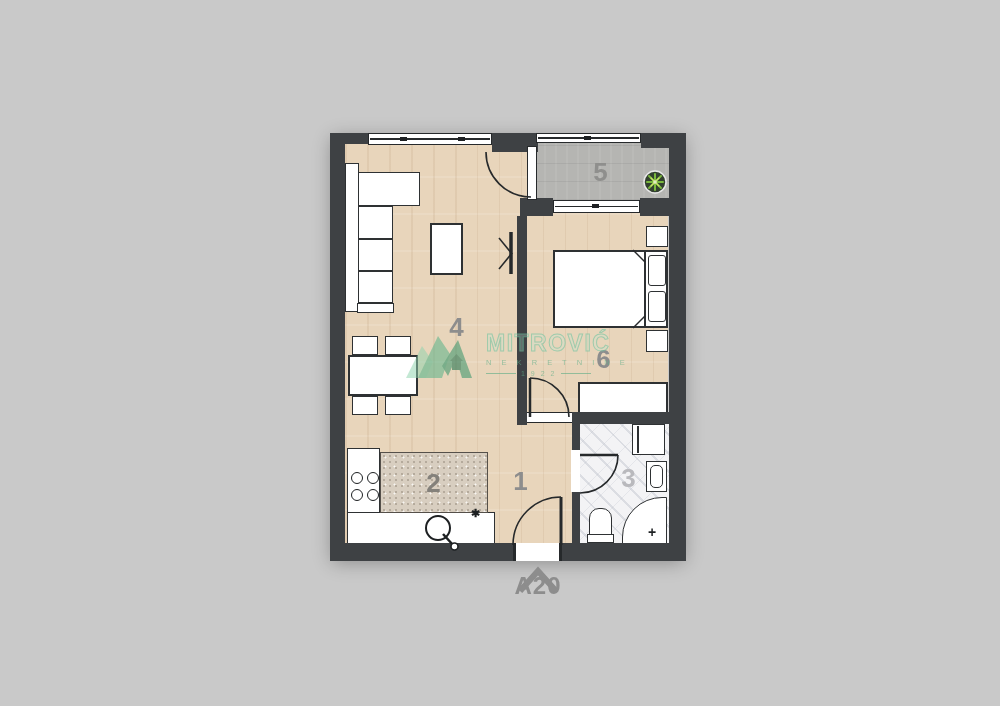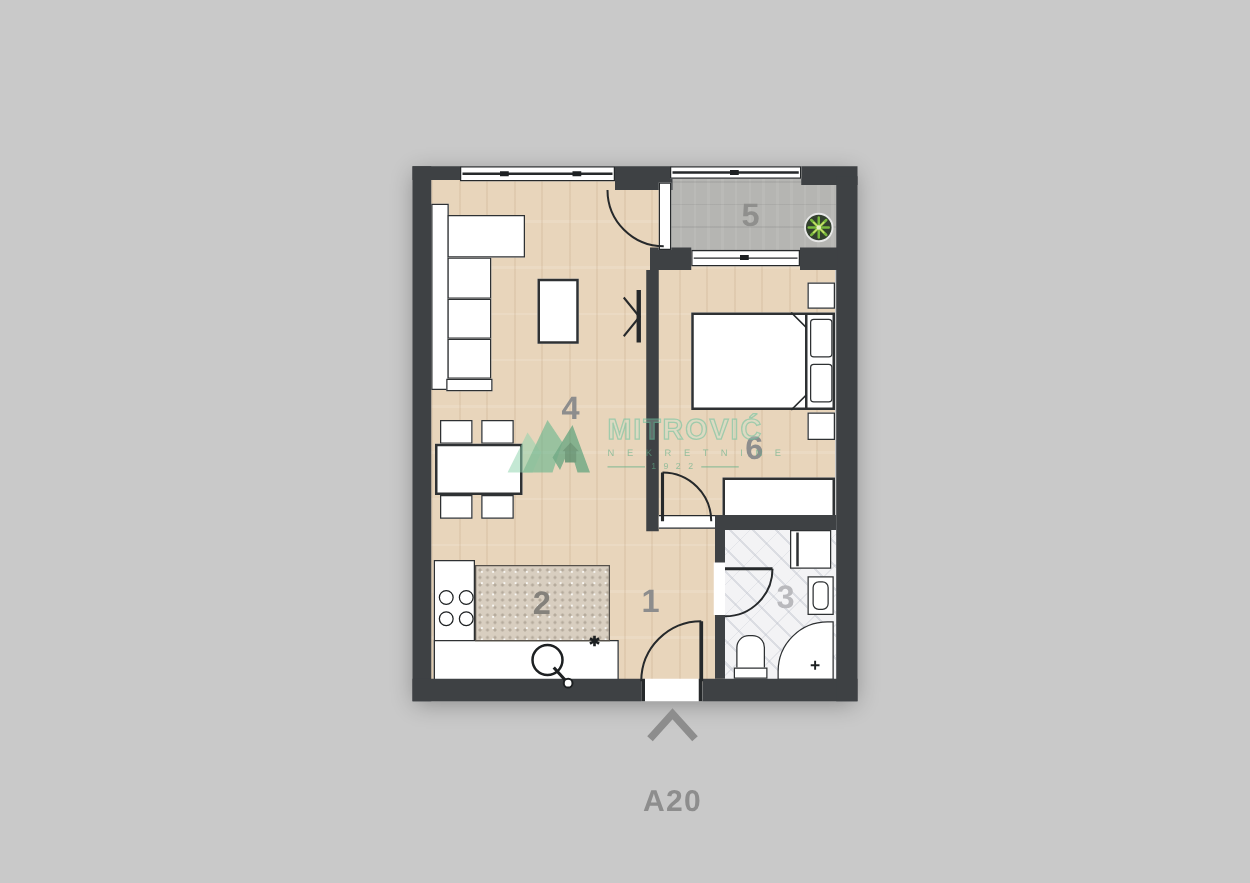--- a/index.html
+++ b/index.html
@@ -185,15 +185,15 @@
         <span class="rule"></span>
         <span>1 9 2 2</span>
         <span class="rule"></span>
       </div>
     </div>
   </div>
 
   <svg width="46" height="28" viewBox="0 0 46 28" style="left:515px;top:566px;">
     <polyline points="5,25 23,5 41,25" fill="none" stroke="#8d8d8d" stroke-width="6"></polyline>
   </svg>
-  <div class="entrance-label" style="left:538px;top:628px;">A20</div>
+  <div class="entrance-label" style="left:538px;top:572px;">A20</div>
 
 </div>
 
 </body></html>

